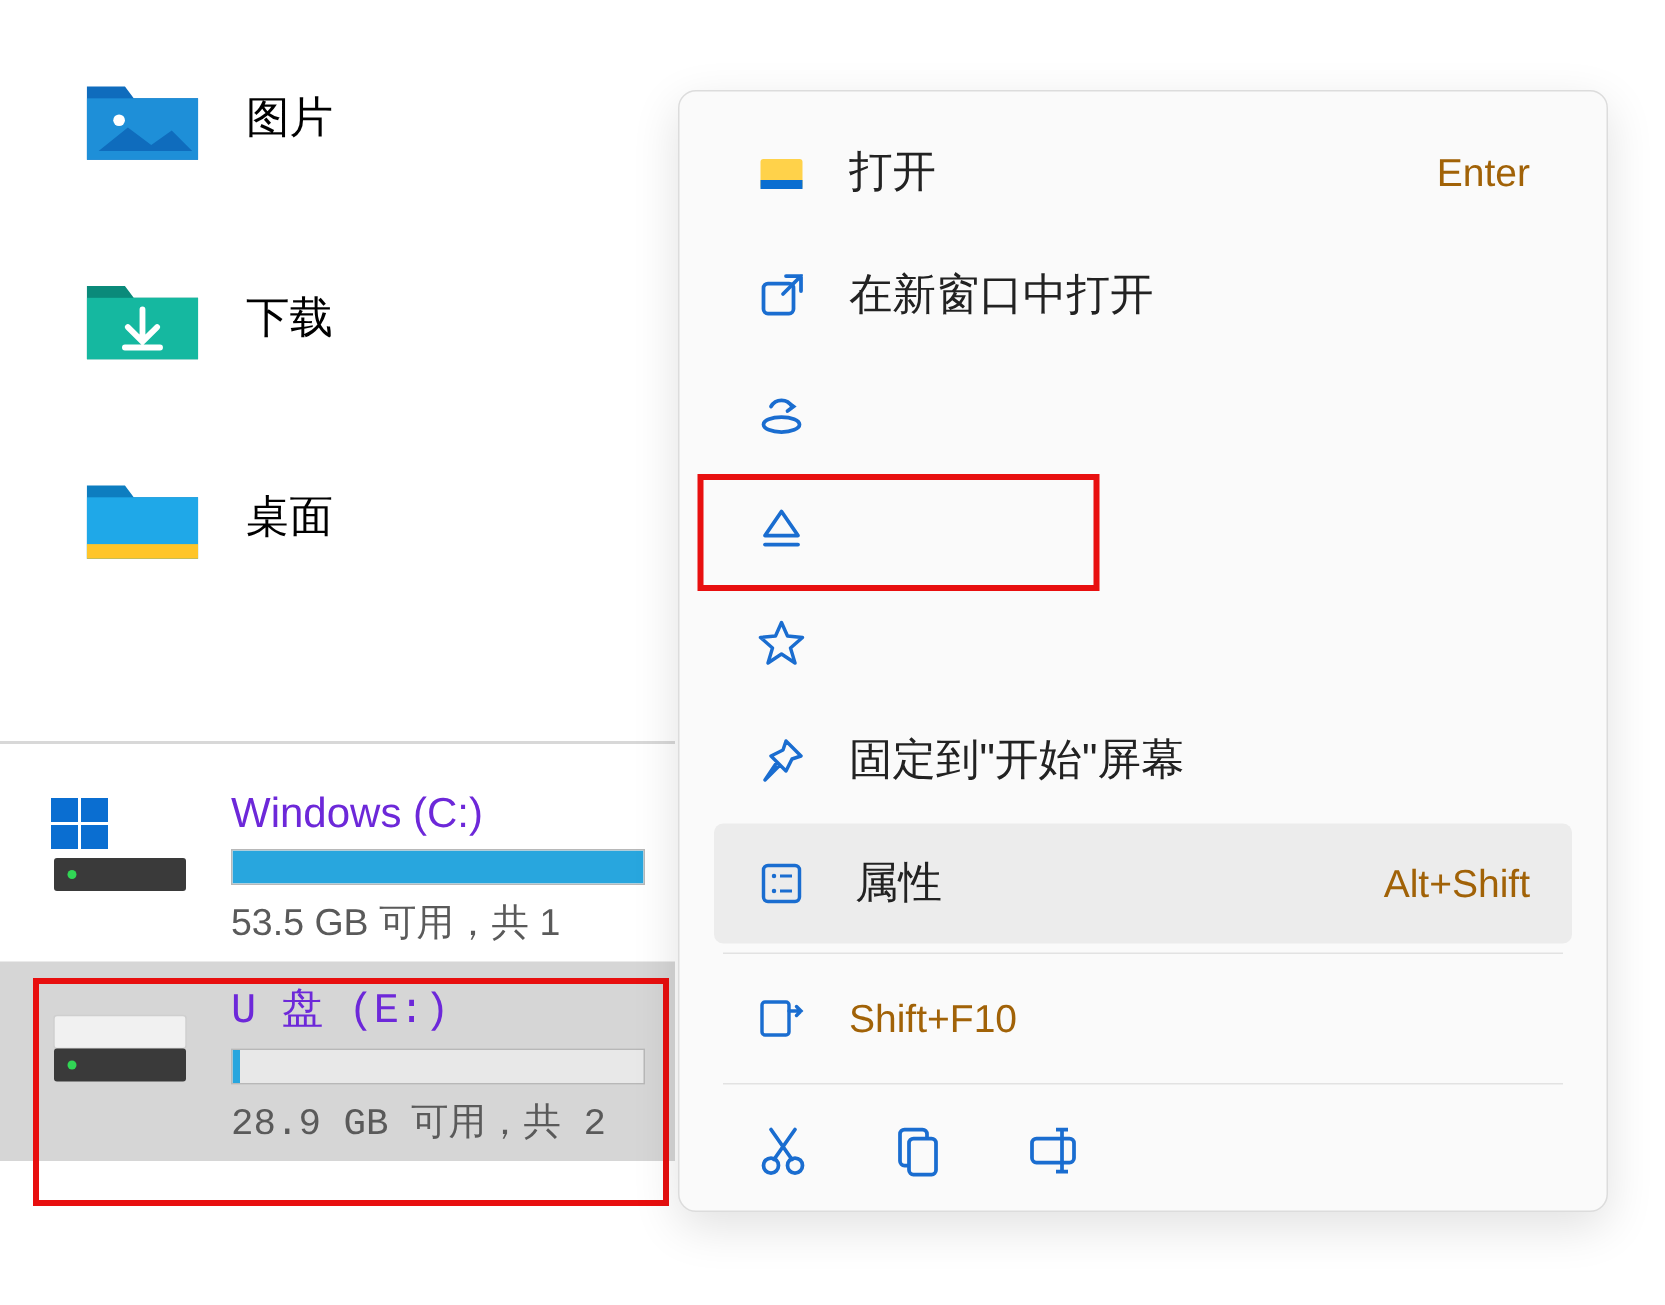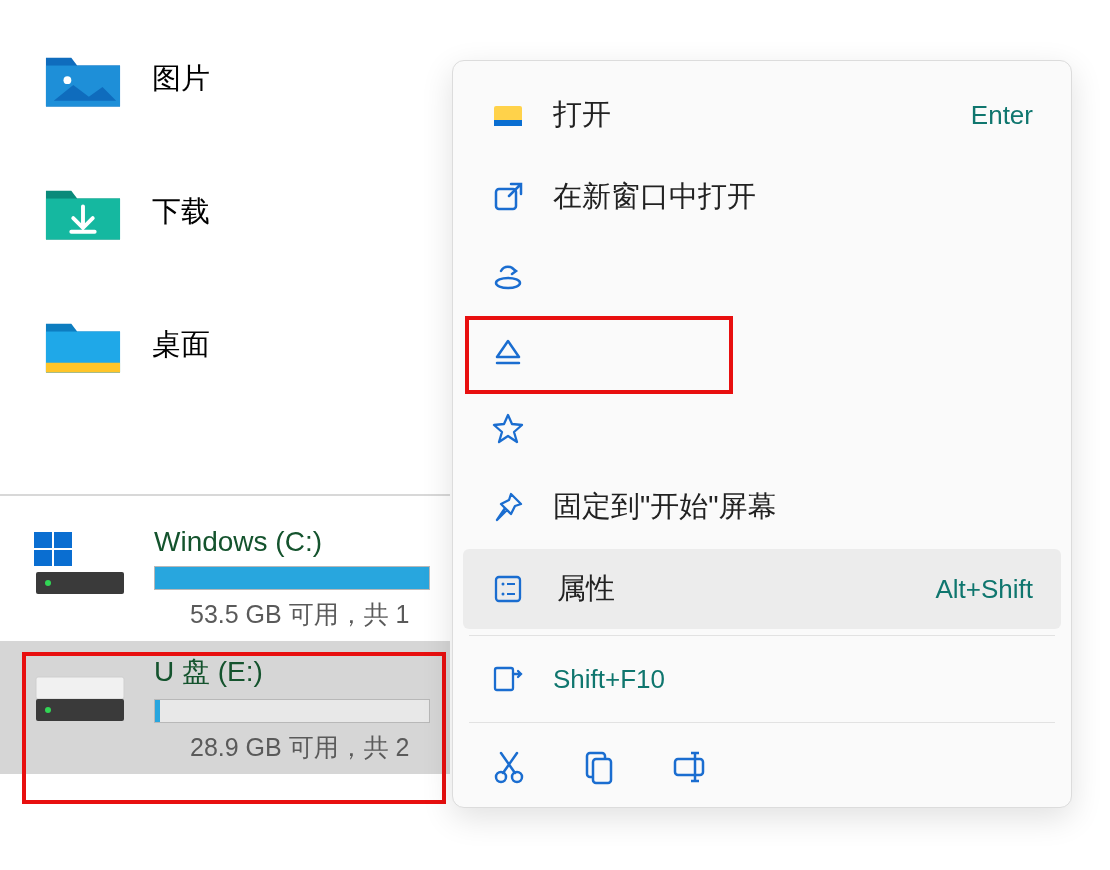--- a/index.html
+++ b/index.html
@@ -7,21 +7,21 @@
   font-family: "Segoe UI", "Microsoft YaHei", sans-serif;
   background: #ffffff;
   width: 1110px;
   height: 870px;
   position: relative;
   overflow: hidden;
 }
 
 .sidebar {
   position: absolute;
-  left: 4px;
+  left: 16px;
   top: 40px;
   width: 430px;
 }
 
 .sidebar-folder {
   display: flex;
   align-items: center;
   gap: 30px;
   padding: 8px 40px;
   margin-bottom: 55px;
@@ -50,36 +50,37 @@
 .drive {
   display: flex;
   align-items: flex-start;
   gap: 24px;
   padding: 10px 20px 10px 30px;
   position: relative;
 }
 
 .drive.selected {
   background: #d6d6d6;
+  font-family: Liberation Mono, monospace;
 }
 
 .drive-icon {
   width: 100px;
   height: 74px;
   flex-shrink: 0;
 }
 
 .drive-info {
   flex: 1;
   padding-top: 2px;
 }
 
 .drive-name {
   font-size: 28px;
-  color: #14532d;
+  color: #6d28d9;
   margin-bottom: 8px;
 }
 
 .drive-bar {
   width: 100%;
   height: 24px;
   background: #e8e8e8;
   border: 1px solid #b8b8b8;
   margin-bottom: 8px;
   position: relative;
@@ -87,21 +88,20 @@
 }
 
 .drive-bar-fill {
   height: 100%;
   background: #28a6de;
 }
 
 .drive-free {
   font-size: 25px;
   color: #5a5a5a;
-  margin-left: 36px;
 }
 
 .highlight-drive {
   position: absolute;
   left: 22px;
   top: 652px;
   width: 424px;
   height: 152px;
   border: 4px solid #e80f0f;
   pointer-events: none;
@@ -109,21 +109,21 @@
 
 .context-menu {
   position: absolute;
   left: 452px;
   top: 60px;
   width: 620px;
   background: #fafafa;
   border: 1px solid #dcdcdc;
   border-radius: 12px;
   box-shadow: 0 10px 32px rgba(0,0,0,0.12);
-  padding: 12px 6px;
+  padding: 12px 19px;
 }
 
 .menu-item {
   display: flex;
   align-items: center;
   padding: 20px 28px;
   gap: 28px;
   border-radius: 6px;
   font-size: 29px;
   color: #222;
@@ -141,21 +141,21 @@
   flex-shrink: 0;
   display: flex;
   align-items: center;
   justify-content: center;
 }
 
 .menu-label { flex: 1; }
 
 .menu-shortcut {
   font-size: 26px;
-  color: #0f766e;
+  color: #a16207;
 }
 
 .menu-sep {
   height: 1px;
   background: #e2e2e2;
   margin: 6px 10px;
 }
 
 .toolbar {
   display: flex;

